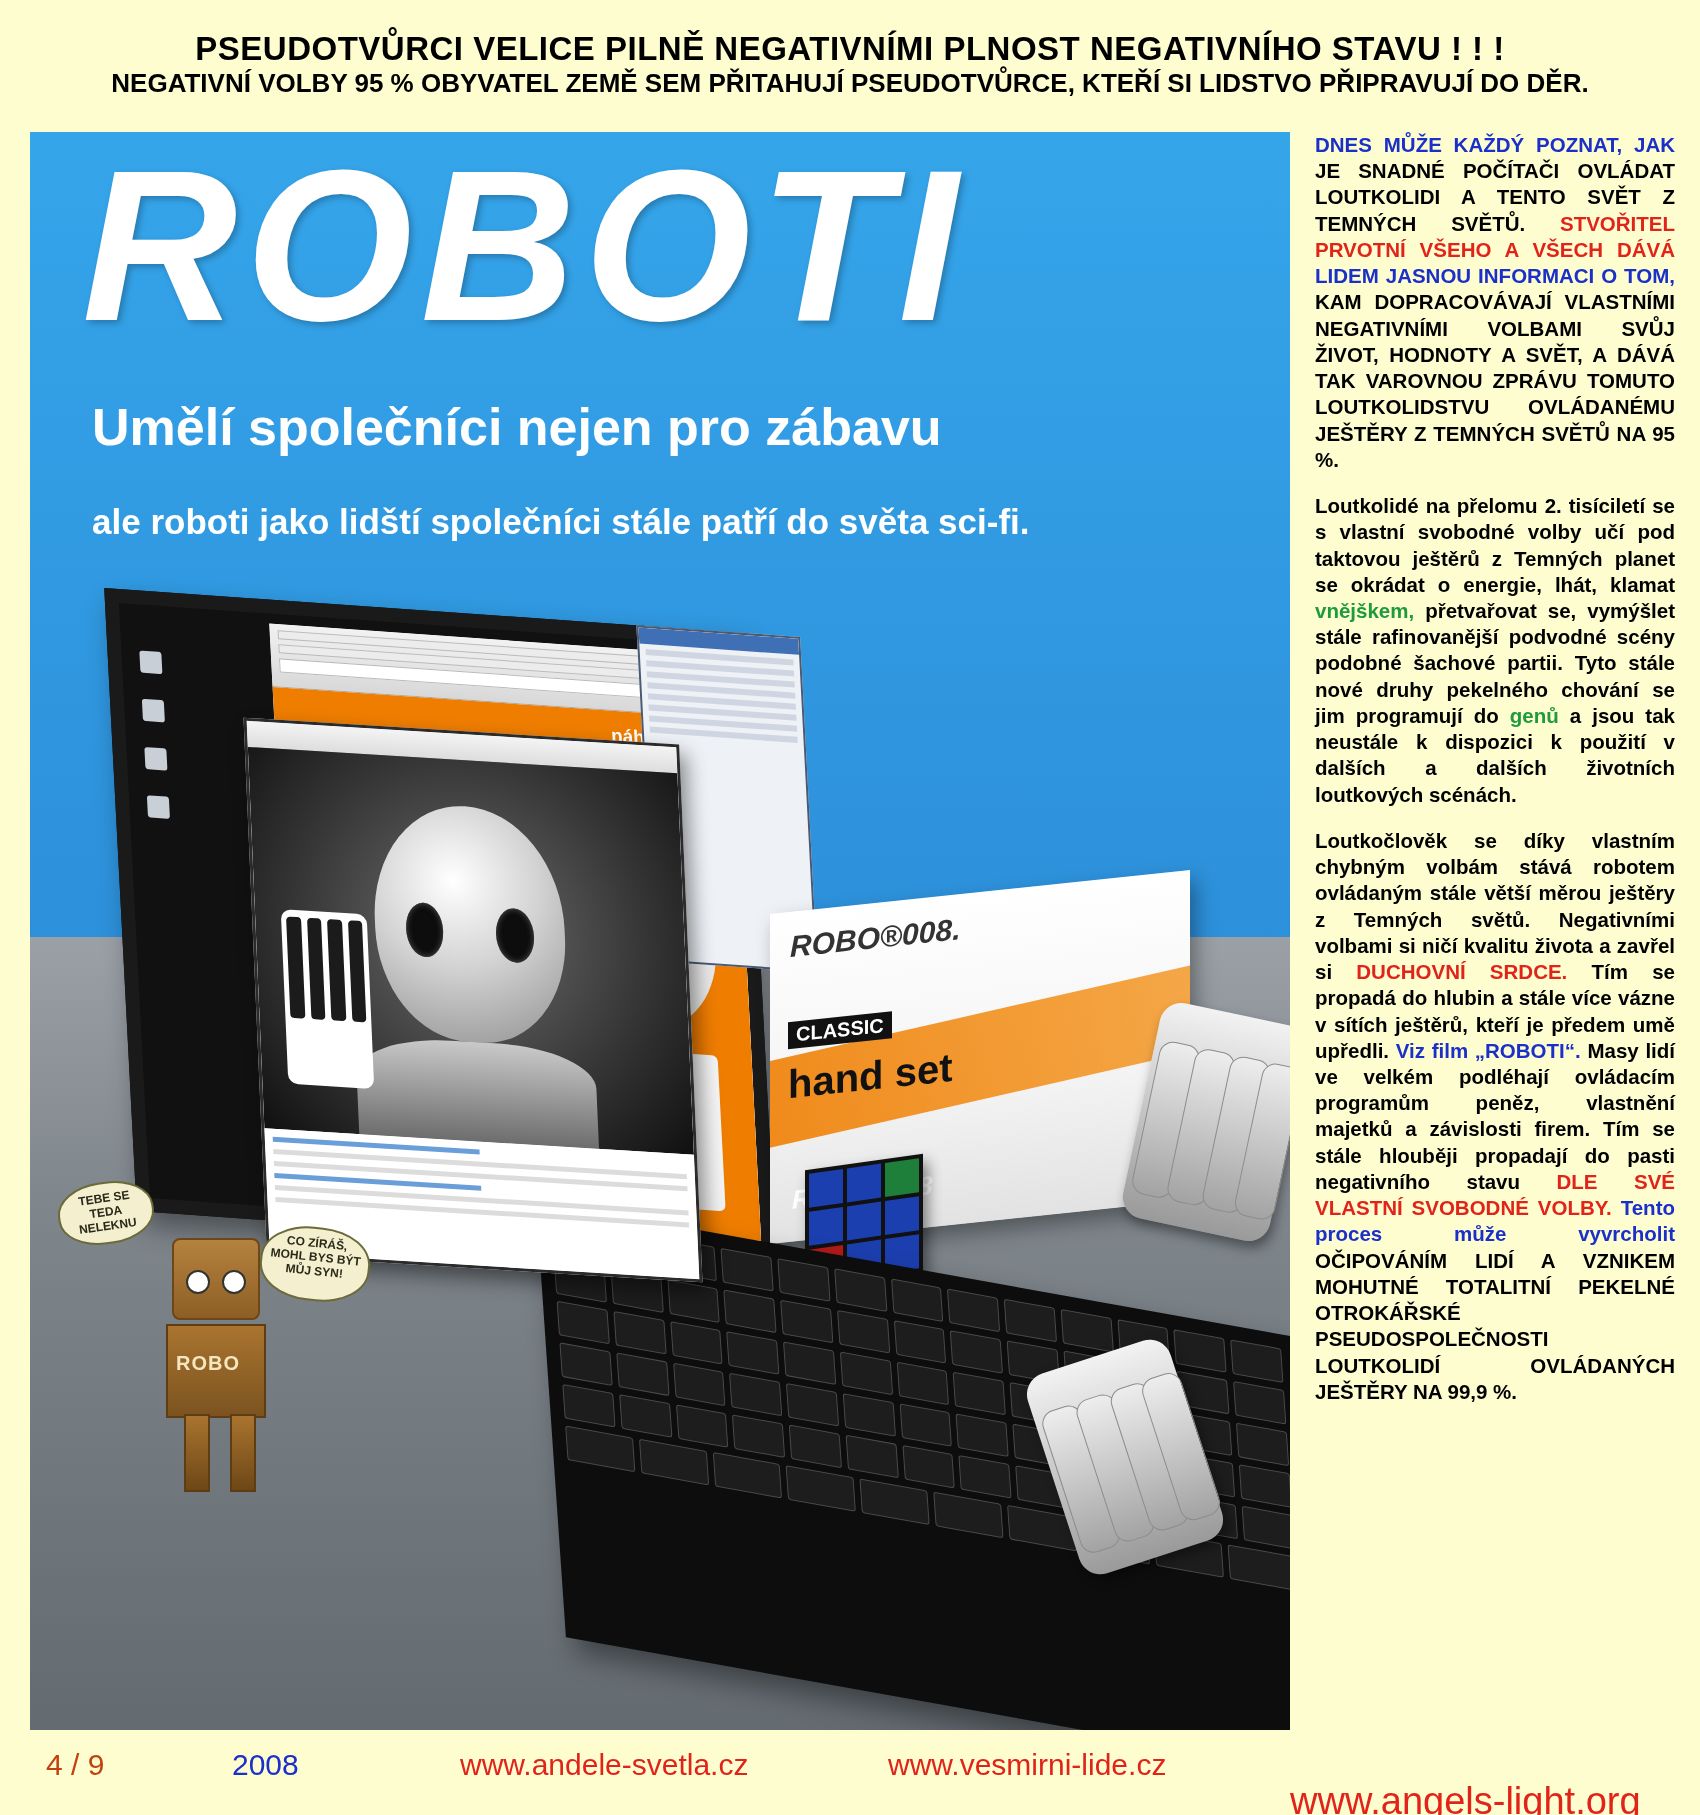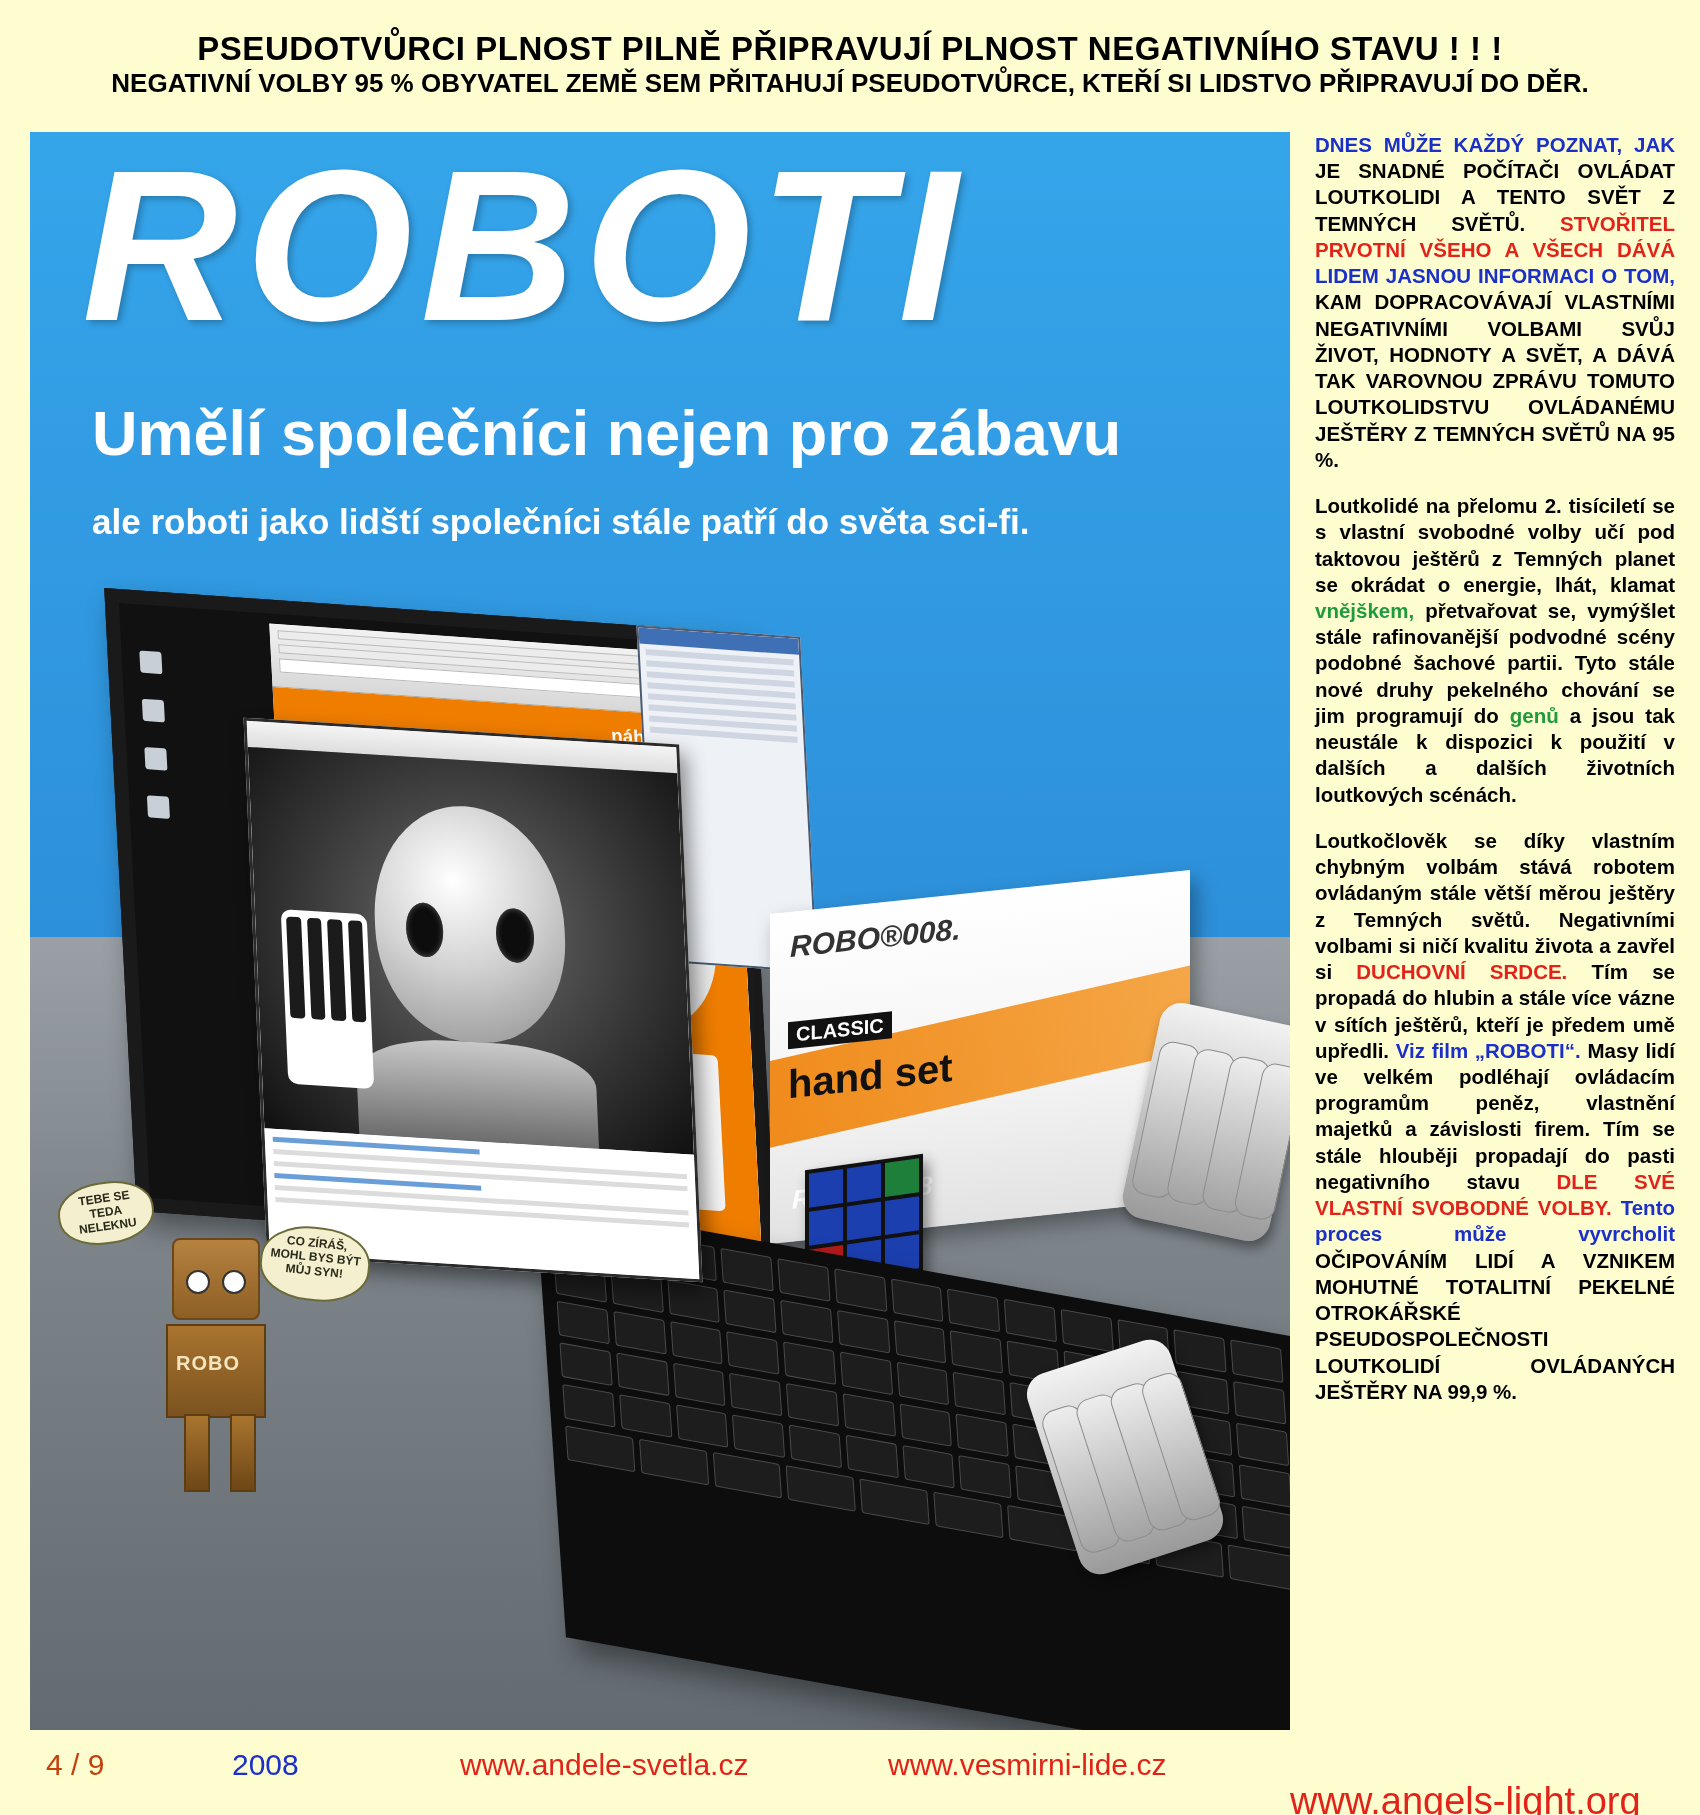--- a/index.html
+++ b/index.html
@@ -82,21 +82,21 @@
     font-style: italic;
     color: #ffffff;
     letter-spacing: 8px;
     line-height: 1;
     text-shadow: 3px 3px 6px rgba(0,0,0,0.25);
   }
   .subtitle {
     position: absolute;
     left: 62px;
     top: 265px;
-    font-size: 63px;
+    font-size: 52px;
     font-weight: bold;
     color: #ffffff;
     white-space: nowrap;
   }
   .lede {
     position: absolute;
     left: 62px;
     top: 365px;
     font-size: 35px;
     font-weight: bold;
@@ -495,21 +495,21 @@
   .u1 { position: absolute; left: 460px; top: 18px; font-size: 30px; color: #e2231a; }
   .u2 { position: absolute; left: 888px; top: 18px; font-size: 30px; color: #e2231a; }
   .u3 { position: absolute; left: 1290px; top: 18px; font-size: 38px; color: #e2231a; margin-top: 32px; }
 </style>
 </head>
 <body>
 
 <div class="page">
 
   <div class="banner">
-    <div class="banner-line1">PSEUDOTVŮRCI PLNOST PILNĚ PŘIPRAVUJÍ PLNOST NEGATIVNÍHO STAVU  ! ! !</div>
+    <div class="banner-line1">PSEUDOTVŮRCI VELICE PILNĚ NEGATIVNÍMI PLNOST NEGATIVNÍHO STAVU  ! ! !</div>
     <div class="banner-line2">NEGATIVNÍ VOLBY  95 %  OBYVATEL ZEMĚ SEM PŘITAHUJÍ PSEUDOTVŮRCE, KTEŘÍ SI LIDSTVO PŘIPRAVUJÍ DO DĚR.</div>
   </div>
 
   <div class="content">
 
     <div class="photo">
       <div class="photo-sky"></div>
       <div class="photo-desk"></div>
 
       <div class="title-roboti">ROBOTI</div>

